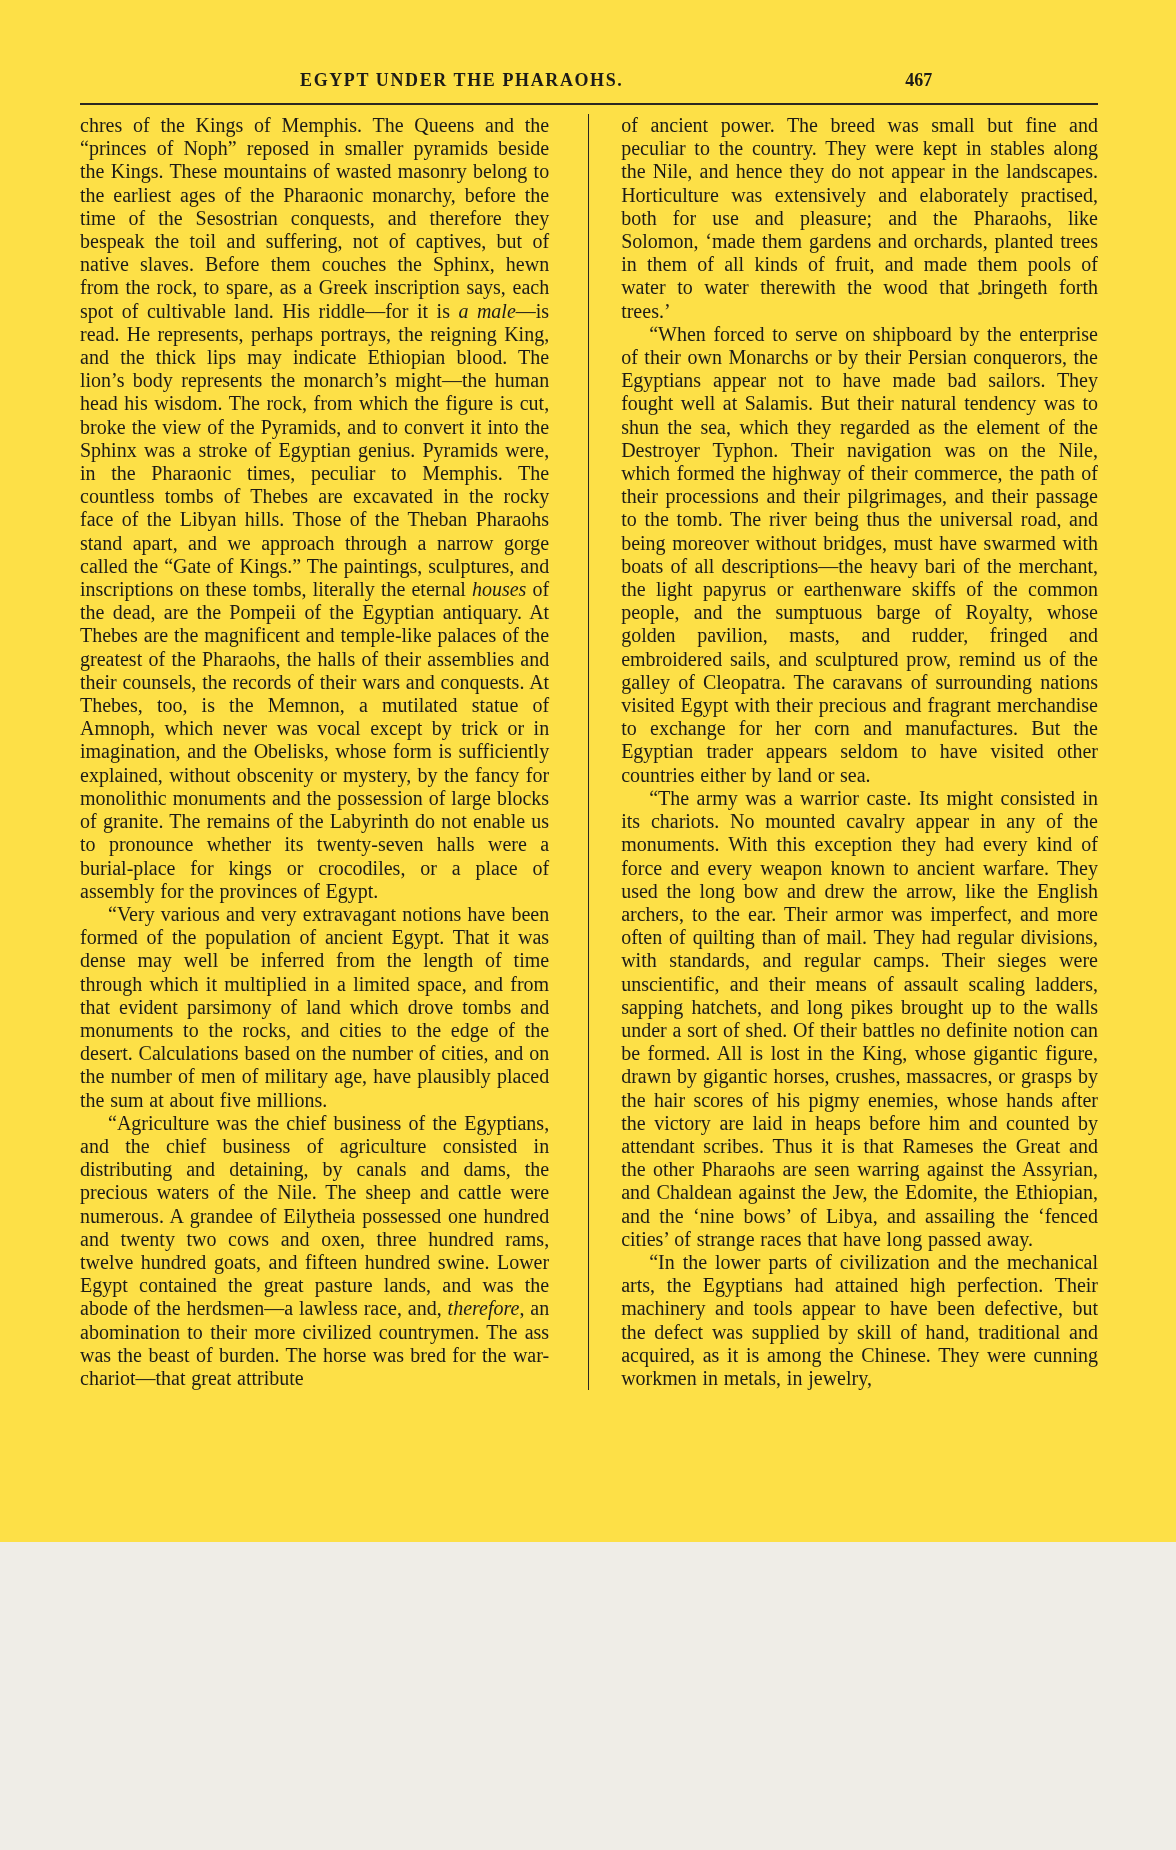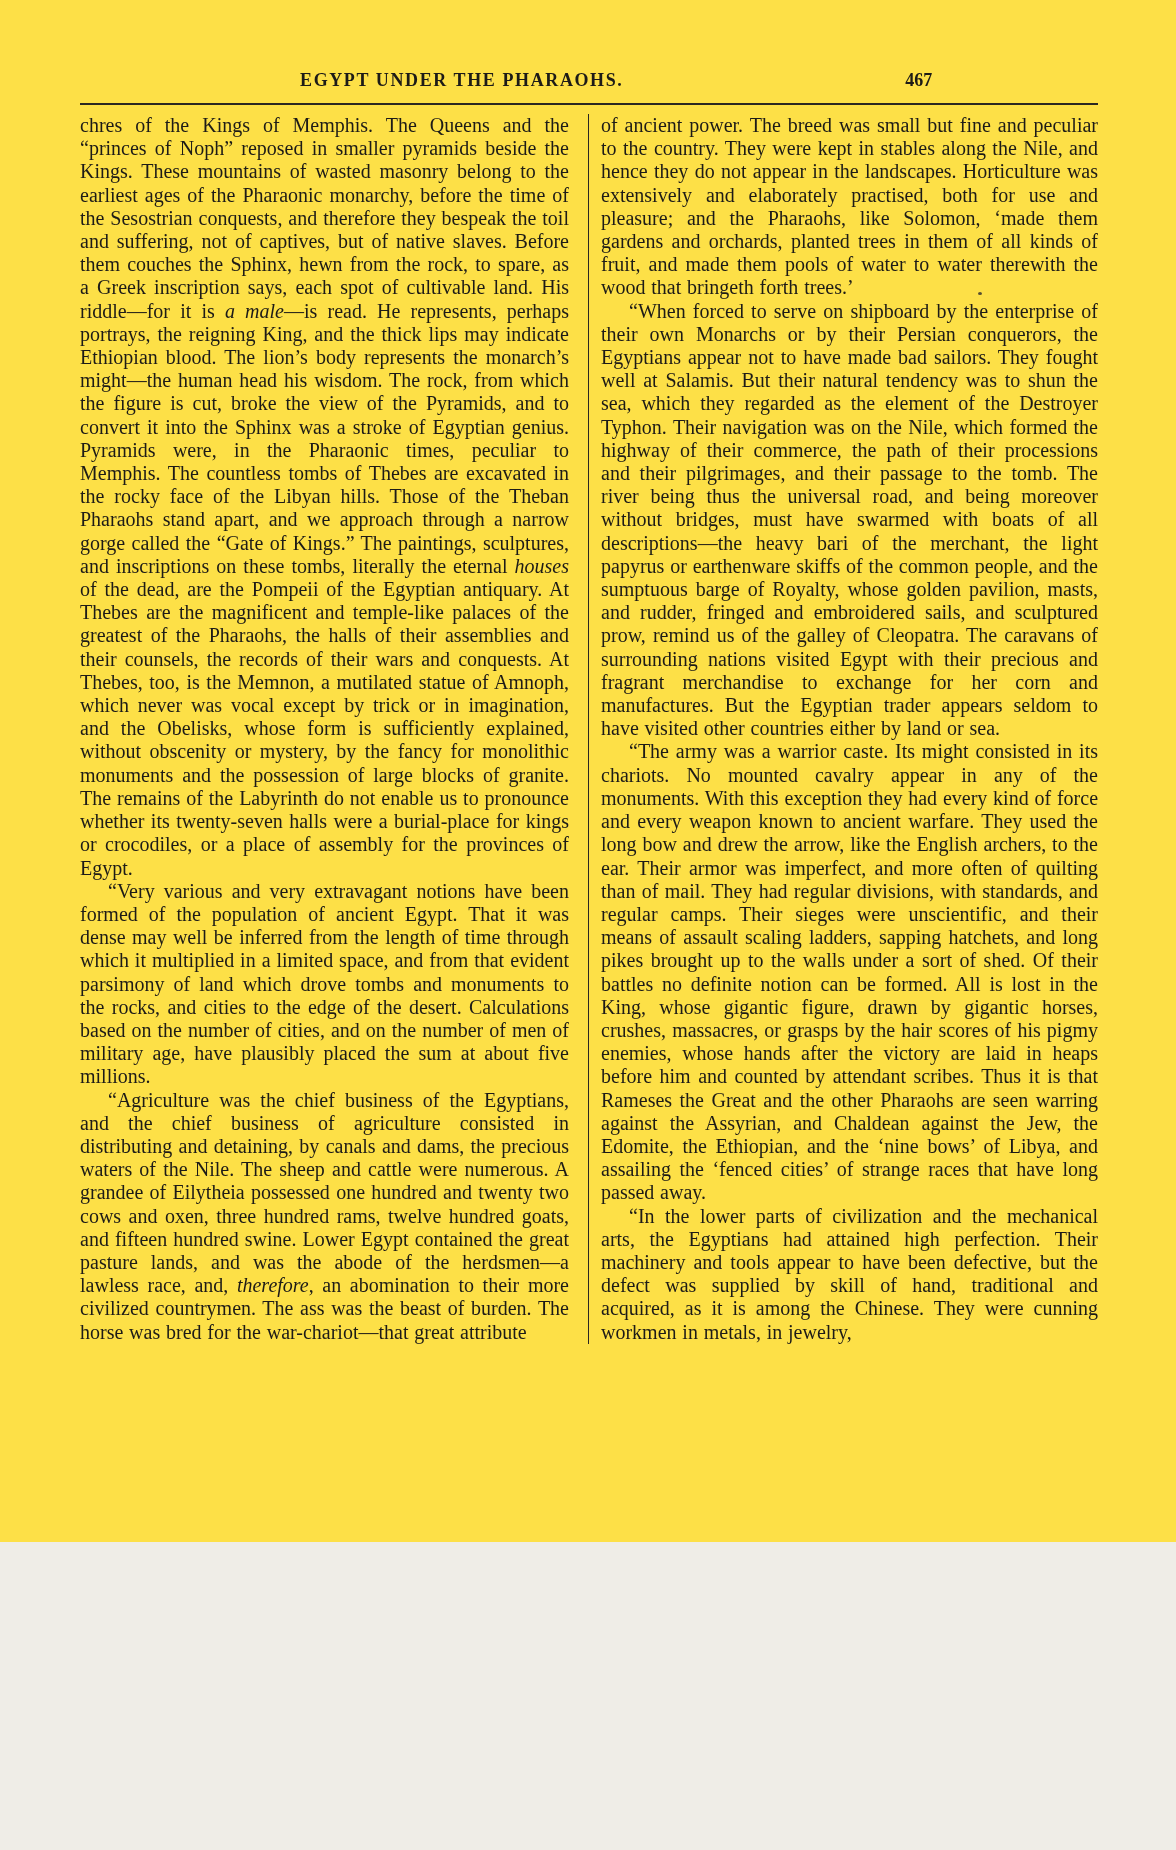--- a/index.html
+++ b/index.html
@@ -45,20 +45,21 @@
     font-weight: 700;
   }
   .rule {
     border-top: 2px solid #2a2722;
     margin-top: 7px;
   }
   .columns {
     display: flex;
     margin-top: 9px;
     align-items: stretch;
+    gap: 20px;
   }
   .col {
     text-align: justify;
     font-size: 20px;
     line-height: 23.2px;
     hyphens: auto;
     word-spacing: 0.04em;
   }
   .col-left {
     width: 489px;

